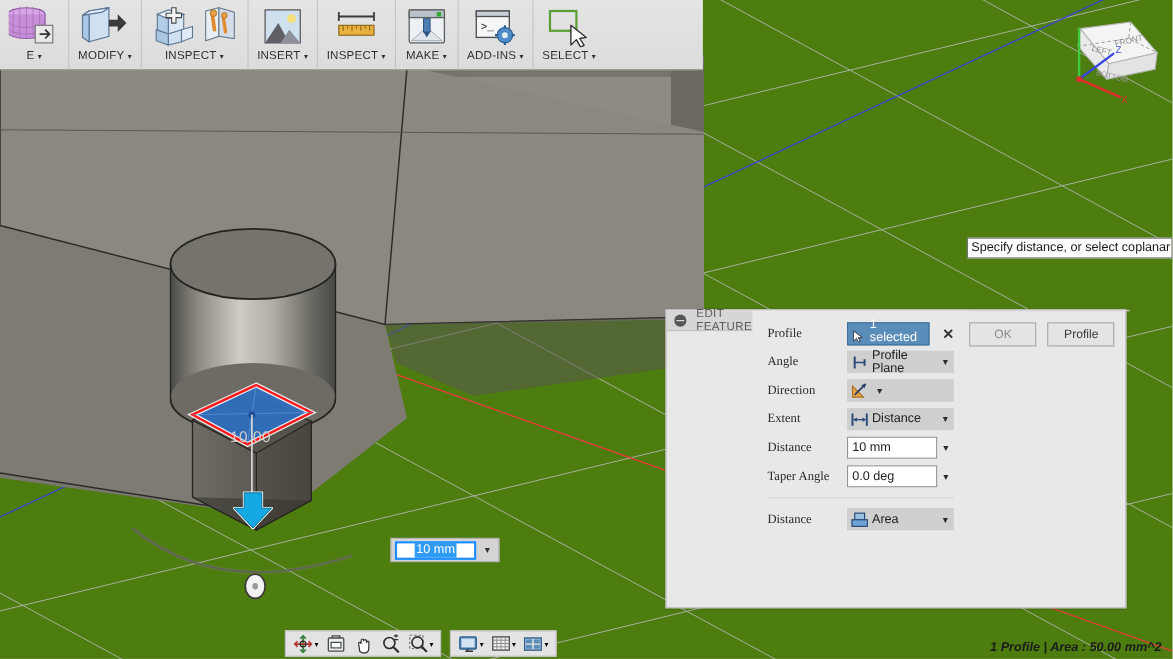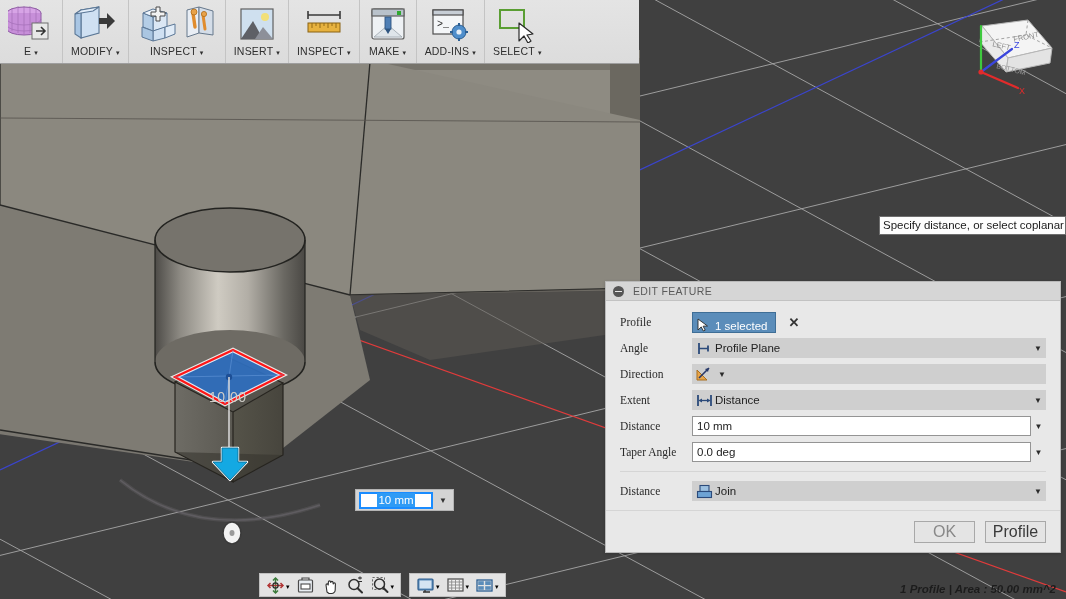--- a/index.html
+++ b/index.html
@@ -7,21 +7,21 @@
     width: 1066px; height: 599px;
     overflow: hidden;
     font-family: "Liberation Sans", sans-serif;
     background: #ececec;
   }
   #app { position: relative; width: 1066px; height: 599px; overflow: hidden; }
 
   
   #viewport {
     position: absolute; left: 0; top: 0; width: 1066px; height: 599px;
-    background: #404040;
+    background: #4d7c0f;
     overflow: hidden;
   }
   #grid-svg, #model-svg { position: absolute; left: 0; top: 0; }
 
   
   #ribbon {
     position: absolute; left: 0; top: 0; width: 639px; height: 64px;
     background: linear-gradient(#e4e4e4, #dcdcdc);
     border-bottom: 1px solid #9e9e9e;
     display: flex; align-items: stretch;
@@ -96,26 +96,26 @@
   
   #status {
     position: absolute; right: 10px; bottom: 4px;
     font-size: 11.5px; font-weight: bold; color: #1c1c1c;
     z-index: 35; white-space: nowrap; font-style: italic;
   }
 
   
   #dialog {
     position: absolute; left: 605px; top: 281px;
-    width: 456px; height: 272px;
+    width: 419px; height: 272px;
     background: #e8e8e8;
     border: 1px solid #b9b9b9;
     box-shadow: 0 1px 3px rgba(0,0,0,.18);
     z-index: 50;
-    display: flex; flex-direction: column;
+    display: flex; flex-direction: row;
   }
   #dlg-title {
     height: 19px; background: #d6d6d6;
     border-bottom: 1px solid #c2c2c2;
     display: flex; align-items: center; gap: 9px;
     padding-left: 7px;
     font-size: 10.5px; color: #5a5a5a; letter-spacing: .35px;
   }
   .collapse-dot {
     width: 11px; height: 11px; border-radius: 50%;
@@ -161,21 +161,21 @@
   }
   .divider { height: 1px; background: #d5d5d5; margin: 6px 0 6px 0; }
   #dlg-footer {
     height: 42px; border-top: 1px solid #d5d5d5;
     display: flex; align-items: center; justify-content: flex-end;
     gap: 10px; padding-right: 14px;
   }
   .btn {
     width: 61px; height: 22px;
     background: #e4e4e4; border: 1px solid #a8a8a8;
-    font-size: 16px; color: #3a3a3a;
+    font-size: 11px; color: #3a3a3a;
     display: flex; align-items: center; justify-content: center;
   }
   .btn.dim { color: #888; }
 </style>
 </head>
 <body>
 
 <div id="app">
 
   <div id="viewport">
@@ -686,21 +686,21 @@
 
       <div class="row">
         <div class="row-lbl">Distance</div>
         <div class="ctrl">
           <span class="ic">
             <svg width="17" height="15" viewBox="0 0 17 15">
               <rect x="4" y="1.5" width="9" height="6" fill="#9cc0e0" stroke="#2b4a7a" stroke-width="1.1"></rect>
               <rect x="1.5" y="7.5" width="14" height="6" fill="#6ea3d4" stroke="#2b4a7a" stroke-width="1.1"></rect>
             </svg>
           </span>
-          <span class="txt">Join</span>
+          <span class="txt">Area</span>
           <span class="arrow">▼</span>
         </div>
       </div>
     </div>
 
     <div id="dlg-footer">
       <div class="btn dim">OK</div>
       <div class="btn">Profile</div>
     </div>
   </div>

